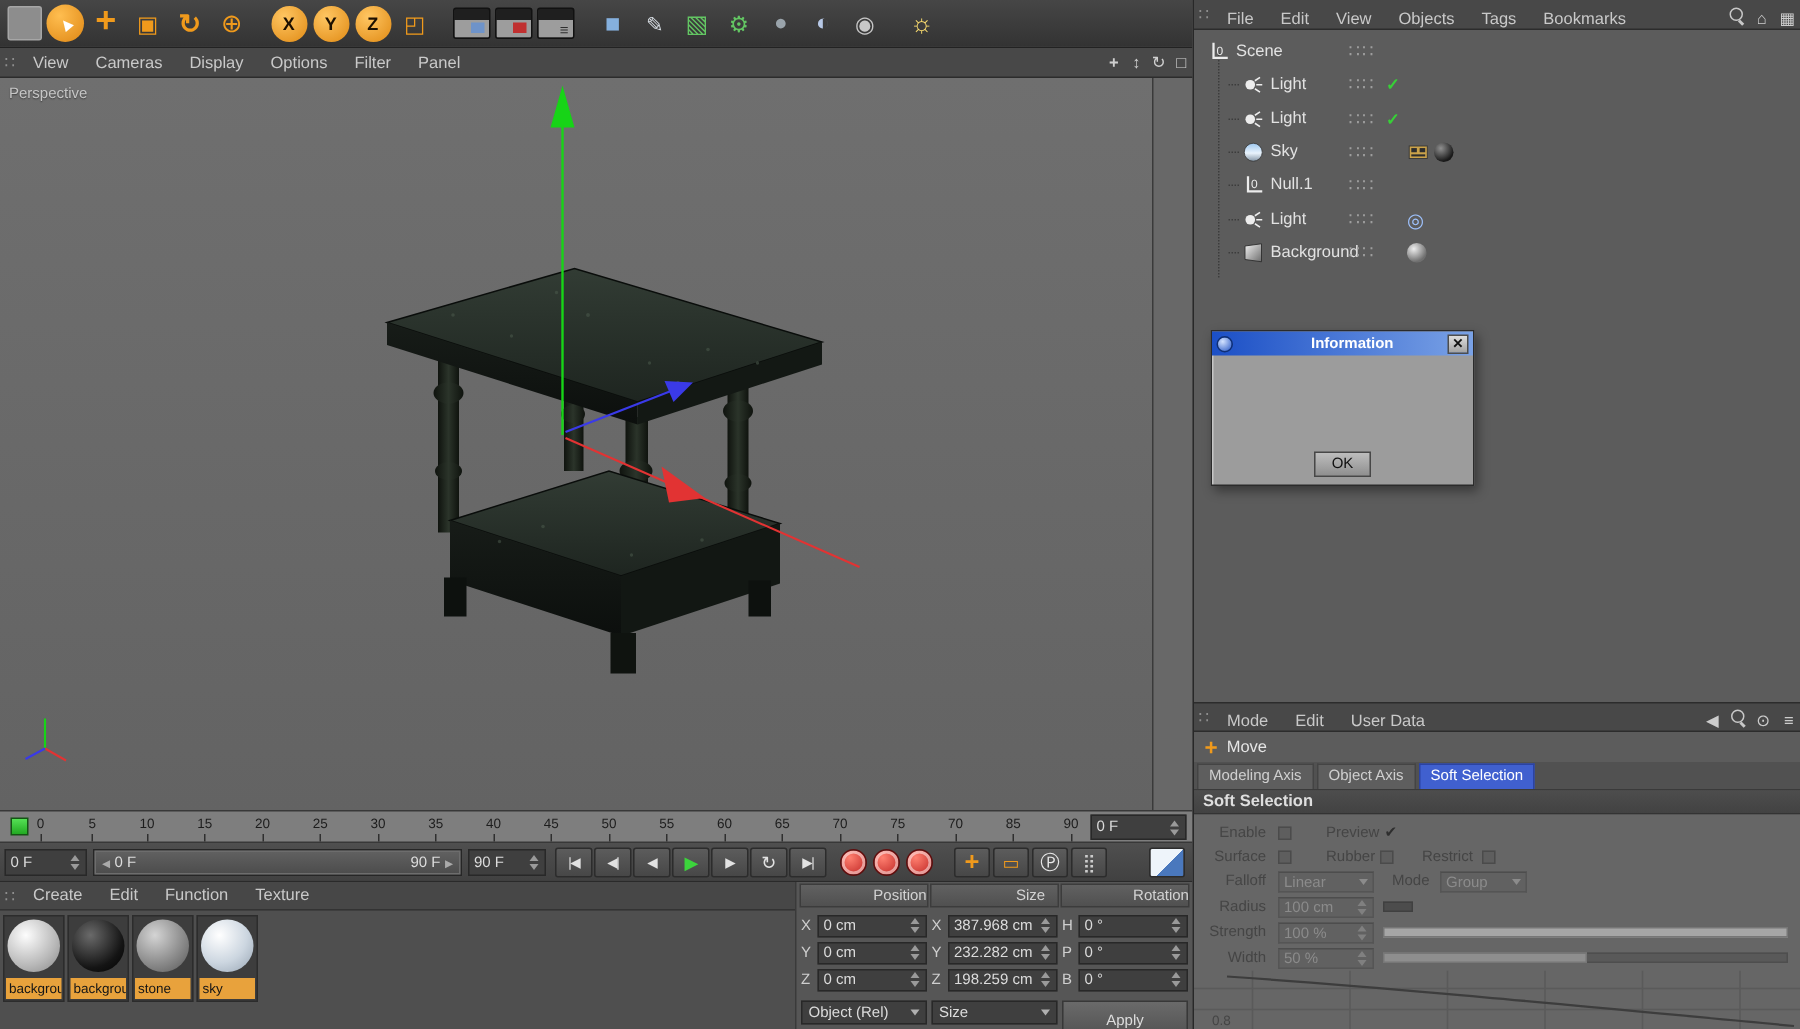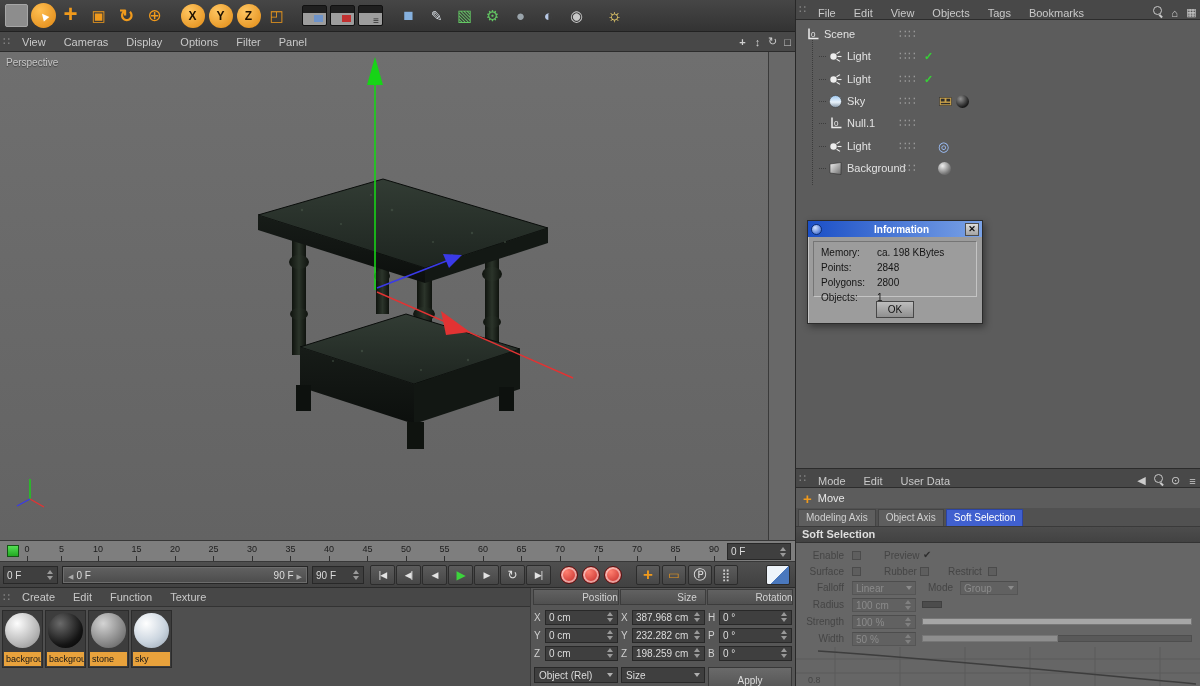--- a/index.html
+++ b/index.html
@@ -648,30 +648,20 @@
       </div>
 
     </div>
 
     <div id="info-dialog">
       <div class="dlg-title">
         <span class="dlg-icon"></span>
         <span class="t">Information</span>
         <span class="dlg-close">✕</span>
       </div>
-      <div class="dlg-body">
-        <span>Memory:</span>
-        <span>ca. 198 KBytes</span>
-        <span>Points:</span>
-        <span>2848</span>
-        <span>Polygons:</span>
-        <span>2800</span>
-        <span>Objects:</span>
-        <span>1</span>
-      </div>
       <div class="dlg-ok">OK</div>
     </div>
 
     <div id="am-menu">
       <span class="grip"></span>
       <span class="menu-item">Mode</span>
       <span class="menu-item">Edit</span>
       <span class="menu-item">User Data</span>
       <span class="spacer"></span>
       <span class="mi">◀</span>

